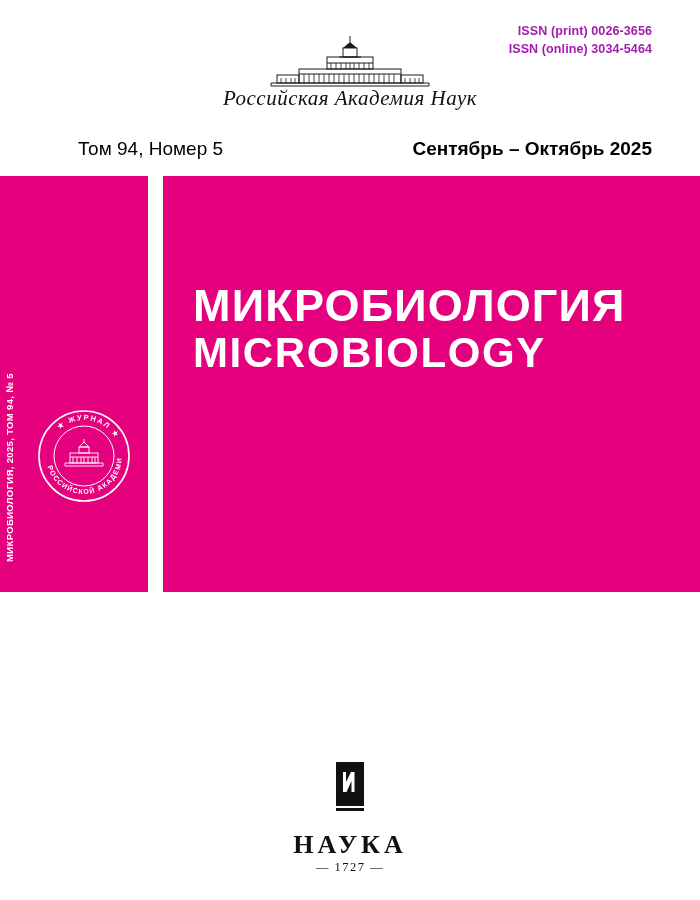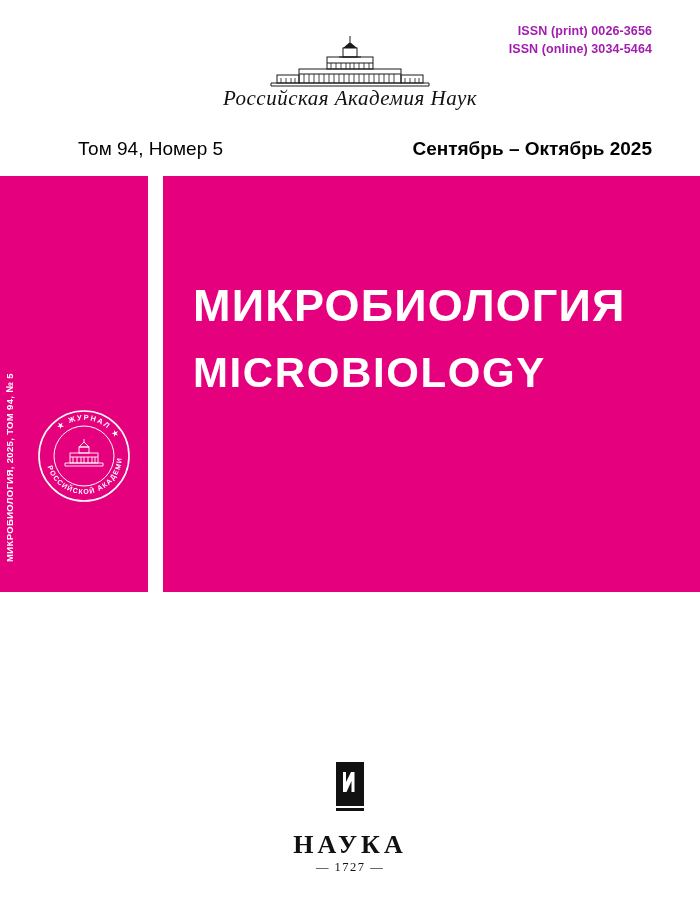--- a/index.html
+++ b/index.html
@@ -133,21 +133,21 @@
     color: #ffffff;
     font-size: 45px;
     font-weight: bold;
     letter-spacing: 1.2px;
     line-height: 1;
     margin-top: 21px;
   }
   .title-en {
     position: absolute;
     left: 193px;
-    top: 352px;
+    top: 332px;
     color: #ffffff;
     font-size: 42px;
     font-weight: bold;
     letter-spacing: 1.6px;
     line-height: 1;
   }
 
   
   .publisher {
     position: absolute;

